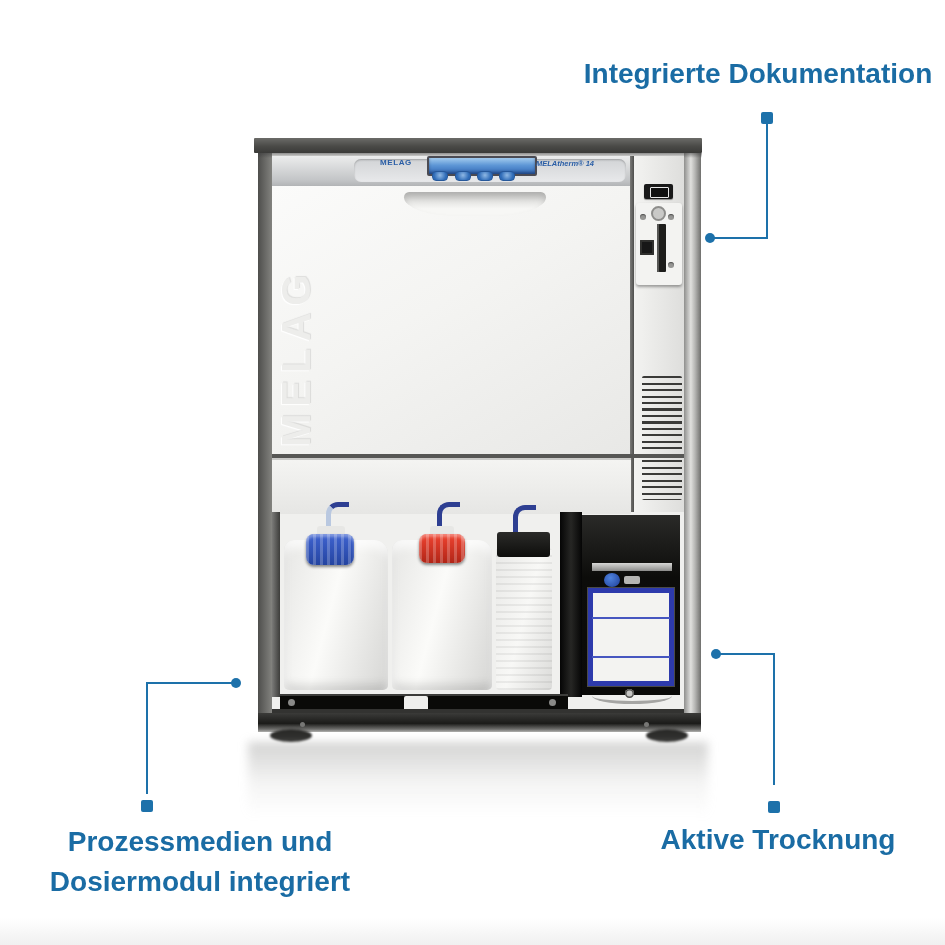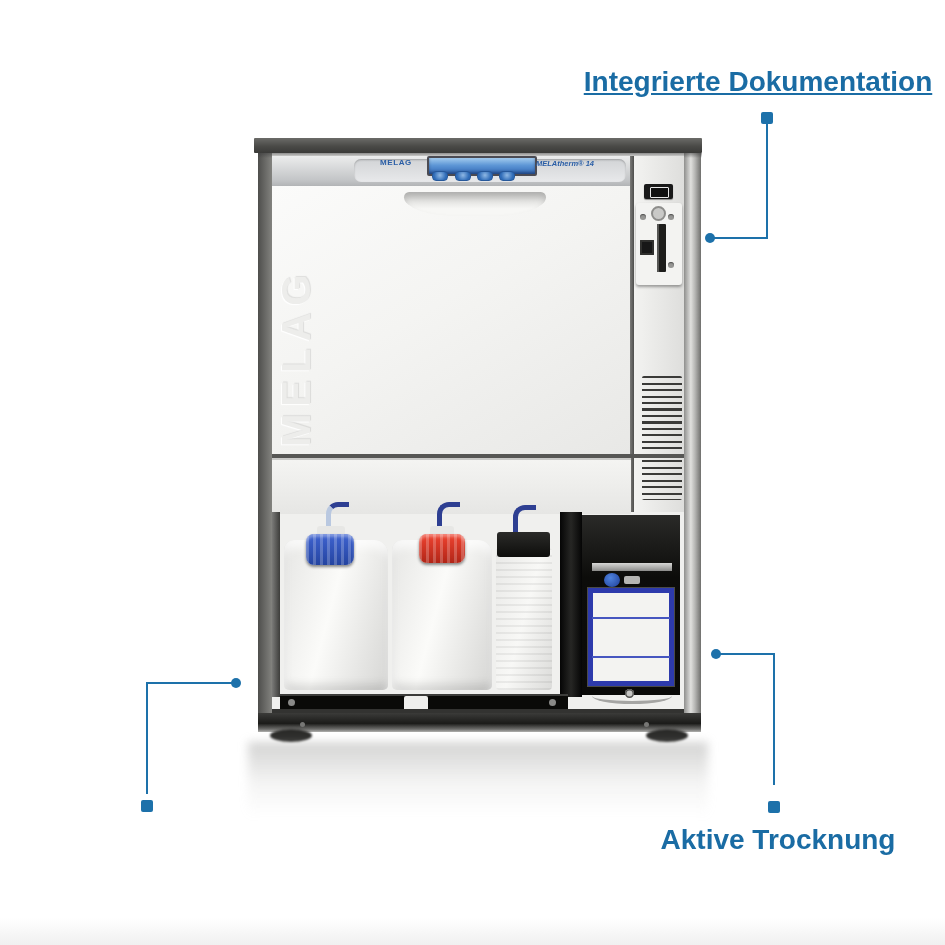--- a/index.html
+++ b/index.html
@@ -7,21 +7,21 @@
     --callout:#1d71aa;
   }
   html,body{margin:0;padding:0;background:#ffffff;}
   .scene{
     position:relative;width:945px;height:945px;overflow:hidden;
     background:#ffffff;
     font-family:"Liberation Sans",sans-serif;
   }
   
   .label{position:absolute;color:var(--accent);font-weight:bold;font-size:28px;text-align:center;white-space:nowrap;}
-  .label-top{left:572px;top:66px;width:372px;text-decoration:underline;}
+  .label-top{left:572px;top:58px;width:372px;}
   .label-bl{left:24px;top:822px;width:352px;line-height:40px;}
   .label-br{left:600px;top:824px;width:356px;}
   
   .co{position:absolute;background:var(--callout);}
   .co-sq{width:12px;height:12px;border-radius:2px;}
   .co-dot{width:10px;height:10px;border-radius:50%;}
   .co-vl{width:2px;}
   .co-hl{height:2px;}
   .co-t-sq{left:761px;top:112px;}
   .co-t-vl{left:766px;top:124px;height:114px;}
@@ -108,20 +108,24 @@
   .foot-r{left:646px;top:729px;}
   .reflection{left:248px;top:742px;width:460px;height:75px;background:linear-gradient(180deg,rgba(150,150,148,.42),rgba(190,190,188,.16) 55%,rgba(255,255,255,0));filter:blur(5px);}
   .floor-band{left:0;top:918px;width:945px;height:27px;background:linear-gradient(180deg,rgba(255,255,255,0),rgba(205,205,205,.30));}
 </style>
 </head>
 <body>
 
 <div class="scene">
 
   <div class="label label-top">Integrierte Dokumentation</div>
+  <div class="label label-bl">
+    <div>Prozessmedien und</div>
+    <div>Dosiermodul integriert</div>
+  </div>
   <div class="label label-br">Aktive Trocknung</div>
 
   <div class="co co-sq co-t-sq"></div>
   <div class="co co-vl co-t-vl"></div>
   <div class="co co-hl co-t-hl"></div>
   <div class="co co-dot co-t-dot"></div>
 
   <div class="co co-dot co-l-dot"></div>
   <div class="co co-hl co-l-hl"></div>
   <div class="co co-vl co-l-vl"></div>

